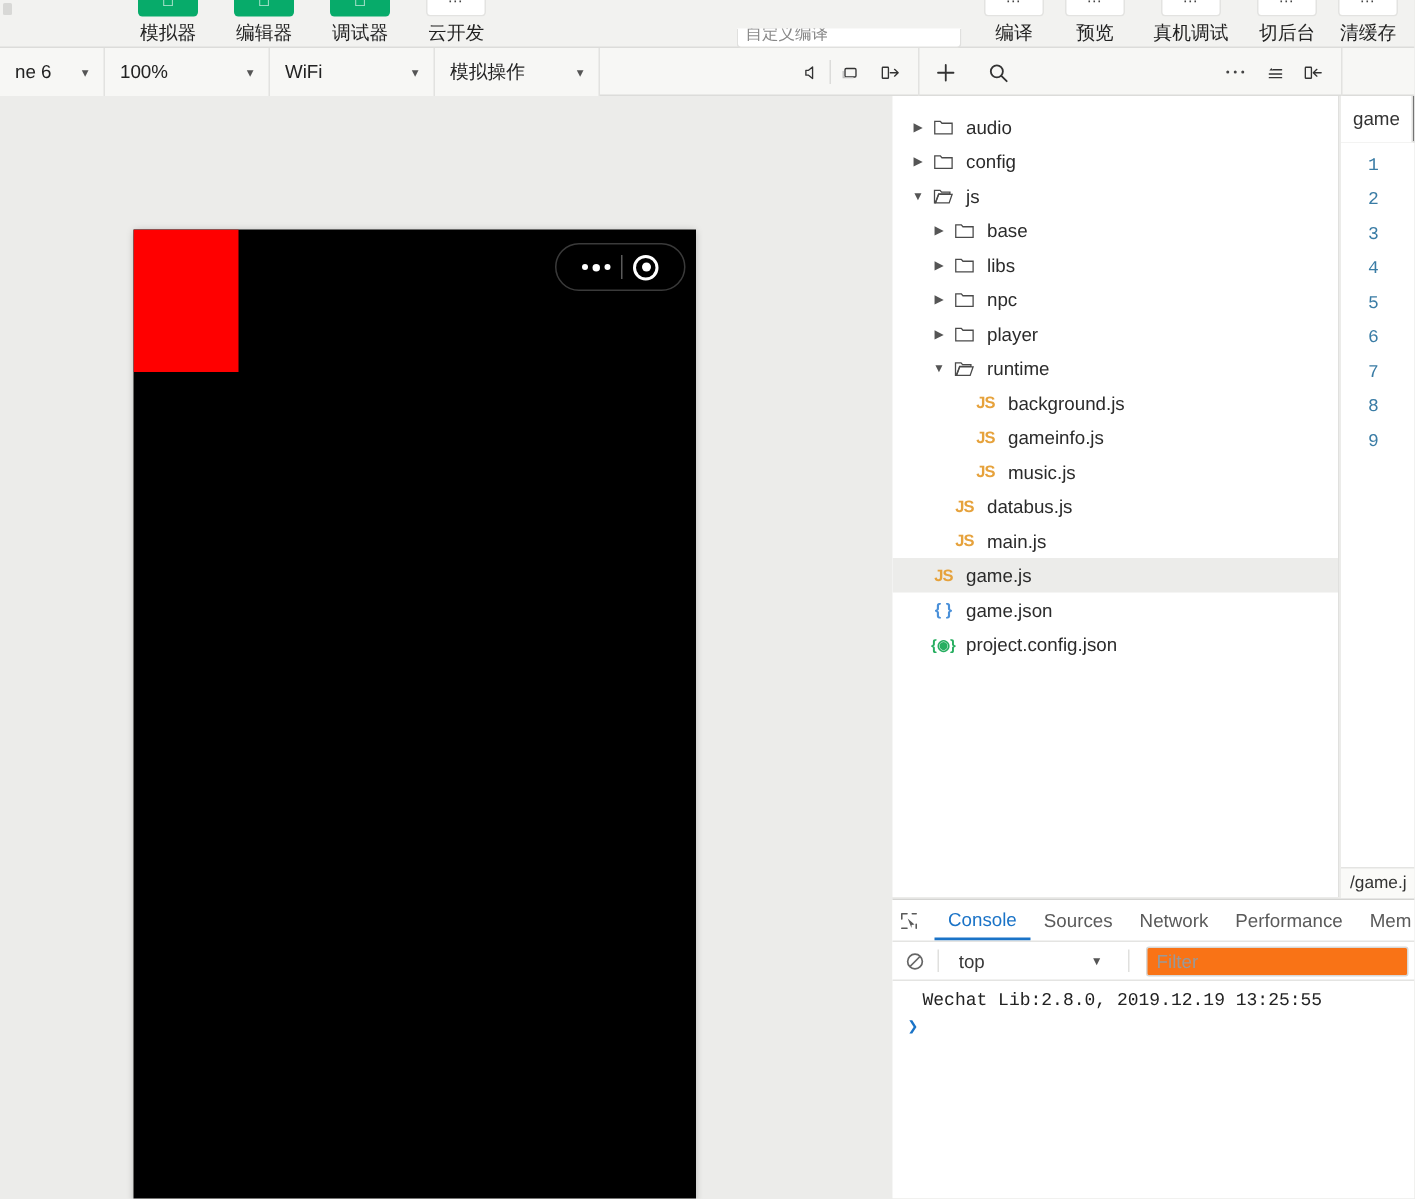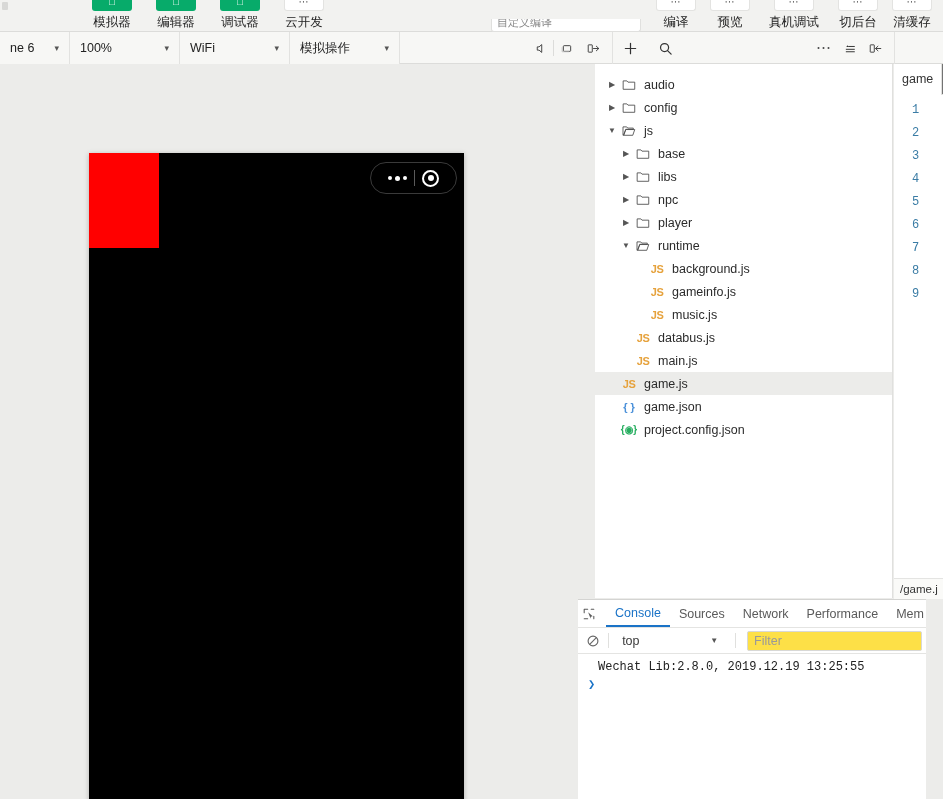--- a/index.html
+++ b/index.html
@@ -176,21 +176,21 @@
   .breadcrumb-bar {
     position: absolute; left: 894px; top: 578px; width: 49px; height: 21px;
     background: #fafaf8; border-top: 1px solid #e4e4e2;
     display: flex; align-items: center;
     font-size: 11.5px; color: #333; white-space: nowrap; overflow: hidden;
     padding-left: 6px;
   }
 
   
   .devtools {
-    position: absolute; left: 578px; top: 599px; width: 348px; height: 200px;
+    position: absolute; left: 595px; top: 599px; width: 348px; height: 200px;
     background: #ffffff; border-top: 1px solid #d4d4d2;
   }
   .dt-tabbar {
     height: 28px; display: flex; align-items: center;
     border-bottom: 1px solid #e4e4e2; background: #fff;
     padding-left: 4px; overflow: hidden;
   }
   .dt-inspect {
     width: 24px; height: 24px; display: flex; align-items: center; justify-content: center;
     cursor: pointer; color: #5a5a5a;
@@ -211,21 +211,21 @@
     width: 130px; height: 26px; display: flex; align-items: center;
     font-size: 12.5px; color: #3a3a3a; padding-left: 8px; cursor: pointer;
     position: relative;
   }
   .dt-ctx .caret { position: absolute; right: 12px; font-size: 8px; color: #555; }
   .dt-filter-input {
     flex: 1; height: 20px; margin: 0 4px 0 6px;
     border: 1px solid #d8d8d6; border-radius: 2px;
     font-size: 12.5px; color: #333; padding: 0 6px;
     font-family: "Liberation Sans", sans-serif;
-    outline: none; background: #fde047;
+    outline: none; background: #f97316;
   }
   .dt-filter-input::placeholder { color: #999; }
 
   .dt-log {
     font-family: "Liberation Mono", monospace; font-size: 12px; color: #222;
     padding: 4px 0 0 8px;
   }
   .dt-log .line { height: 18px; line-height: 18px; padding-left: 12px; }
   .dt-prompt {
     height: 18px; line-height: 18px; display: flex; align-items: center;

